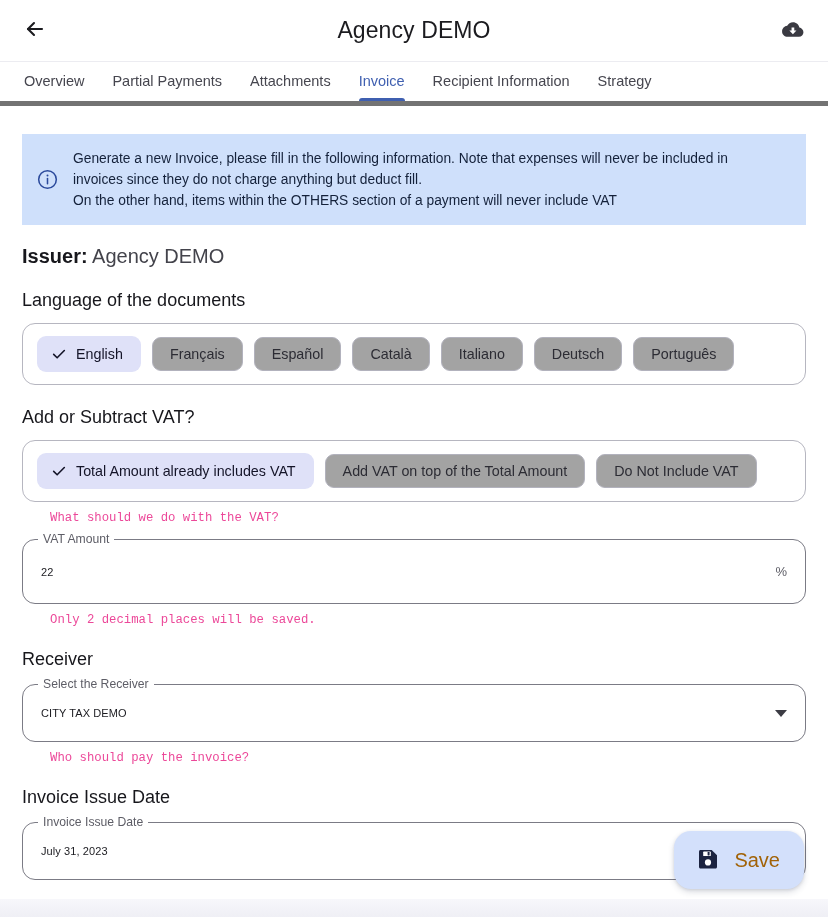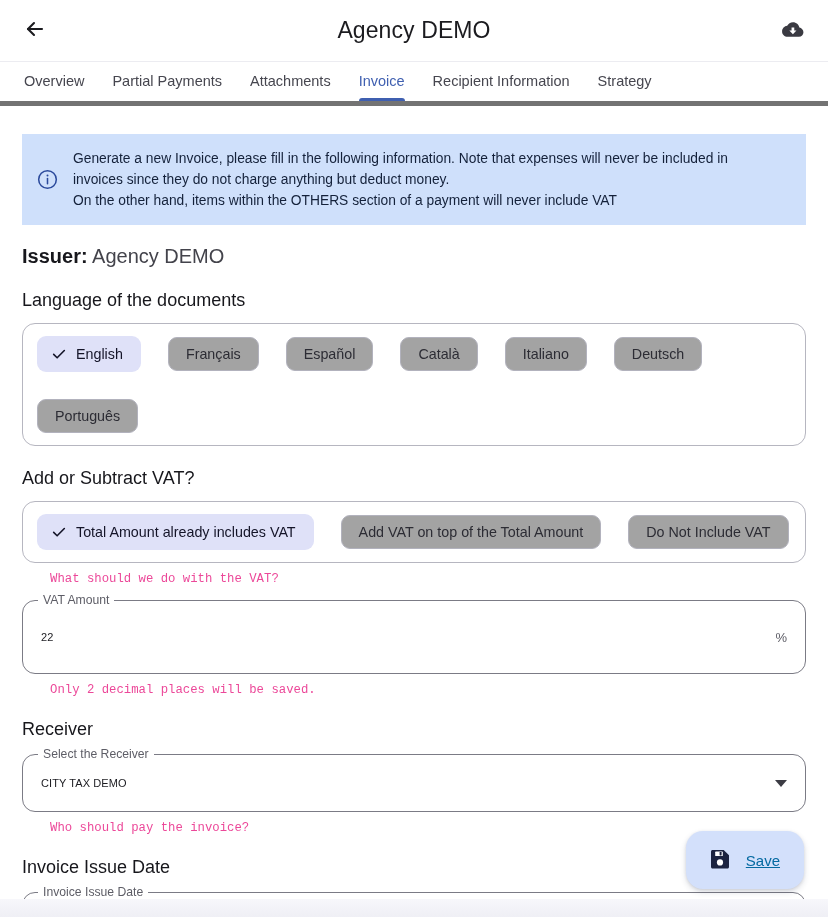--- a/index.html
+++ b/index.html
@@ -116,21 +116,21 @@
     font-size: 18px;
     color: #17171c;
   }
 
   
   .chipgroup {
     border: 1px solid #b6b6c0;
     border-radius: 13px;
     padding: 12px 14px;
     display: flex;
-    gap: 27px;
+    gap: 11px;
     align-items: center;
     flex-wrap: wrap;
     background: #fff;
   }
   .chip {
     border: 1px solid #b2b2bd;
     border-radius: 9px;
     background: #a3a3a3;
     color: #2c2c34;
     font-size: 14.3px;
@@ -158,21 +158,21 @@
     margin-left: 28px;
     font-size: 12.3px;
     color: #ec4899;
     font-family: Liberation Mono, monospace;
   }
 
   
   .field {
     position: relative;
     margin-top: 14px;
-    height: 74px;
+    height: 65px;
     border: 1px solid #7b7b85;
     border-radius: 13px;
     display: flex;
     align-items: center;
     padding: 0 18px;
     background: #fff;
   }
   .field-label {
     position: absolute;
     top: -8px;
@@ -221,23 +221,22 @@
     display: flex;
     align-items: center;
     gap: 14px;
     padding: 0 24px 0 22px;
     border: none;
     cursor: pointer;
     font-family: inherit;
     box-shadow: 0 3px 6px rgba(40,50,80,.16), 0 1px 3px rgba(40,50,80,.12);
   }
   .fab-label {
-    font-size: 15px;
-    color: #0369a1;
-    text-decoration: underline;
+    font-size: 20px;
+    color: #a16207;
   }
 </style>
 </head>
 <body>
 
 <div class="appbar">
   <button class="back-btn">
     <span>
       <svg width="24" height="24" viewBox="0 0 24 24" fill="none" stroke="#1b1b1f" stroke-width="2.1" stroke-linecap="round" stroke-linejoin="round">
         <path d="M19 12H5"></path>
@@ -274,21 +273,21 @@
   <div class="banner">
     <span class="banner-icon">
       <svg width="23" height="23" viewBox="0 0 24 24" fill="none" stroke="#2b4a9c" stroke-width="1.6">
         <circle cx="12" cy="12" r="9.2"></circle>
         <line x1="12" y1="11" x2="12" y2="16.4" stroke-linecap="round"></line>
         <circle cx="12" cy="7.8" r="1.05" fill="#2b4a9c" stroke="none"></circle>
       </svg>
     </span>
     <div class="banner-text">
       <div>Generate a new Invoice, please fill in the following information. Note that expenses will never be included in</div>
-      <div>invoices since they do not charge anything but deduct money.</div>
+      <div>invoices since they do not charge anything but deduct fill.</div>
       <div>On the other hand, items within the OTHERS section of a payment will never include VAT</div>
     </div>
   </div>
 
   <div class="issuer-row">
     <span class="issuer-label">Issuer:</span>
     <span>Agency DEMO</span>
   </div>
 
   <div class="section-title">Language of the documents</div>

